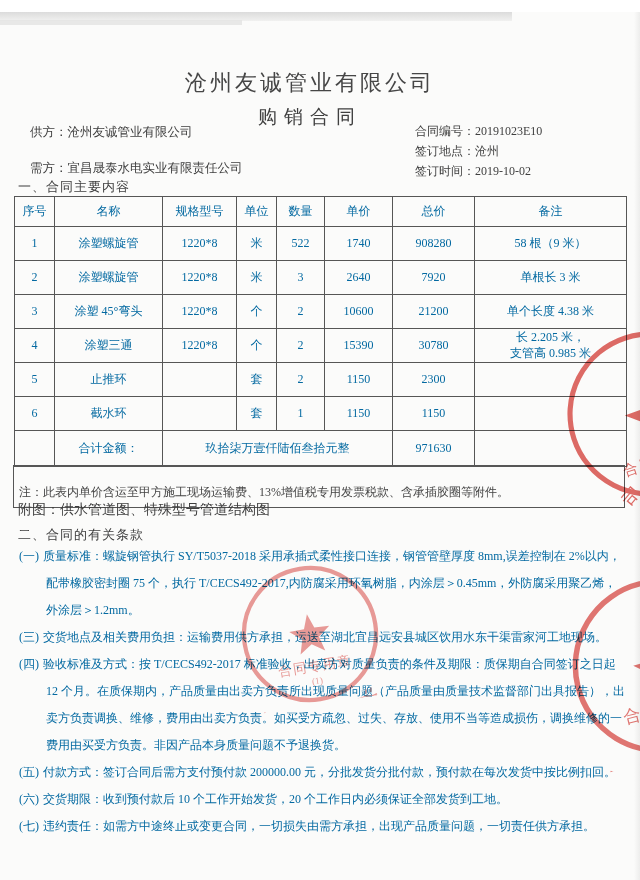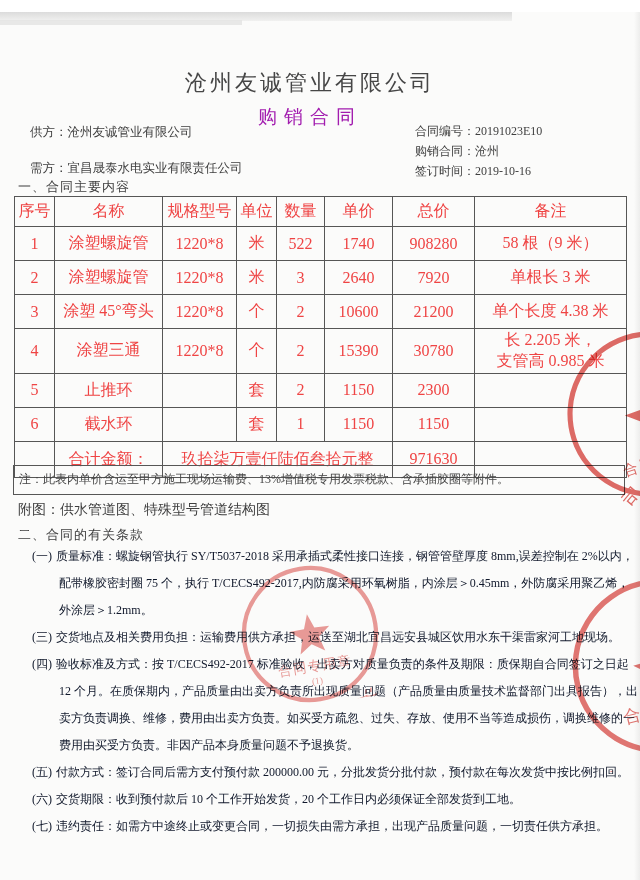--- a/index.html
+++ b/index.html
@@ -14,54 +14,54 @@
   .scan-edge-a{position:absolute;top:0;left:0;width:512px;height:9px;
     background:linear-gradient(#d6d6d6,#efefee);opacity:.85;}
   .scan-edge-b{position:absolute;top:8px;left:0;width:242px;height:5px;
     background:#e3e3e2;opacity:.8;}
   .scan-edge-r{position:absolute;top:0;right:0;width:6px;height:100%;
     background:linear-gradient(to left,#ededec,rgba(250,250,248,0));}
 
   .company-title{position:absolute;top:56px;left:0;width:620px;text-align:center;
     font-size:22px;letter-spacing:3px;color:#464646;}
   .doc-title{position:absolute;top:92px;left:0;width:620px;text-align:center;
-    font-size:19px;letter-spacing:7px;color:#a21caf;}
+    font-size:19px;letter-spacing:7px;color:#404040;}
 
   .party-supplier{position:absolute;left:30px;top:112px;font-size:12.5px;}
   .party-buyer{position:absolute;left:30px;top:148px;font-size:12.5px;}
   .meta{position:absolute;left:415px;top:109px;font-size:12px;line-height:20px;}
   .meta div{white-space:nowrap;}
 
   .sec1-heading{position:absolute;left:18px;top:166px;font-size:13px;letter-spacing:1px;}
 
   table.goods{
     position:absolute;left:14px;top:184px;width:612px;
     border-collapse:collapse;table-layout:fixed;
-    font-size:16px;color:#ef4444;
+    font-size:12px;color:#0369a1;
   }
   table.goods td,table.goods th{
     border:1px solid #565656;font-weight:normal;
     text-align:center;vertical-align:middle;padding:1px 2px;
     overflow:hidden;
   }
   table.goods tr.hdr{height:30px;}
   table.goods tr.item{height:34px;}
   table.goods tr.total{height:36px;}
   .remark-multiline{white-space:pre-line;line-height:1.3;}
 
   .note-box{
     position:absolute;left:13px;top:453px;width:600px;
-    border:1px solid #565656;padding:5px 5px 6px 5px;
+    border:1px solid #565656;padding:18px 5px 6px 5px;
     font-size:12px;color:#444;
   }
   .attachment-line{position:absolute;left:18px;top:489px;font-size:14px;}
   .sec2-heading{position:absolute;left:18px;top:514px;font-size:13px;letter-spacing:1px;}
 
-  .clauses{position:absolute;left:32px;top:531px;width:608px;font-size:12px;
-    line-height:27px;color:#0f172a;}
+  .clauses{position:absolute;left:19px;top:531px;width:608px;font-size:12px;
+    line-height:27px;color:#0369a1;}
   .clauses p{margin:0;padding-left:27px;text-indent:-27px;}
   .clauses .marker{margin-right:4px;}
 
   
   .stamp{position:absolute;mix-blend-mode:multiply;pointer-events:none;}
   .stamp svg{display:block;width:100%;height:100%;}
   .stamp-buyer{left:564px;top:316px;width:172px;height:172px;
     transform:rotate(-18deg);opacity:.78;color:#d8423c;}
   .stamp-supplier-mid{left:239px;top:551px;width:142px;height:142px;
     transform:rotate(-9deg);opacity:.55;color:#da4a44;}
@@ -78,22 +78,22 @@
   <div class="scan-edge-r"></div>
 
   <div class="company-title">沧州友诚管业有限公司</div>
   <div class="doc-title">购销合同</div>
 
   <div class="party-supplier">供方：沧州友诚管业有限公司</div>
   <div class="party-buyer">需方：宜昌晟泰水电实业有限责任公司</div>
 
   <div class="meta">
     <div>合同编号：20191023E10</div>
-    <div>购销合同：沧州</div>
-    <div>签订时间：2019-10-16</div>
+    <div>签订地点：沧州</div>
+    <div>签订时间：2019-10-02</div>
   </div>
 
   <div class="sec1-heading">一、合同主要内容</div>
 
   <table class="goods">
     <colgroup>
       <col style="width:40px">
         <col style="width:108px">
         <col style="width:74px">
         <col style="width:40px">

